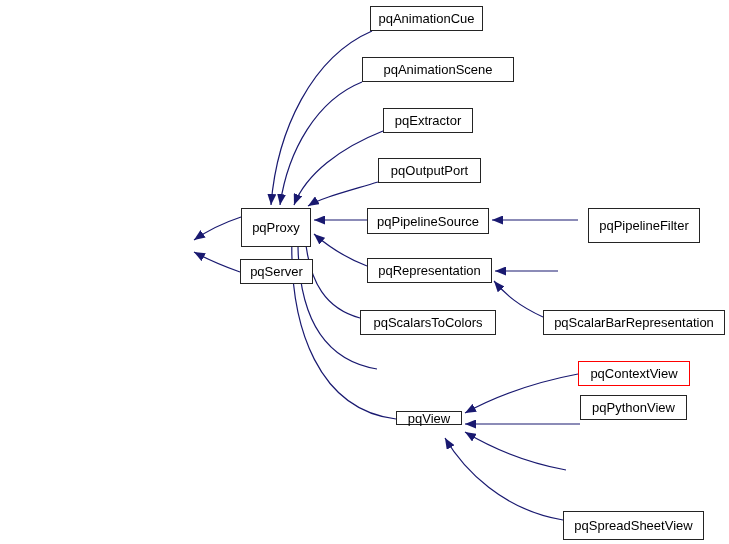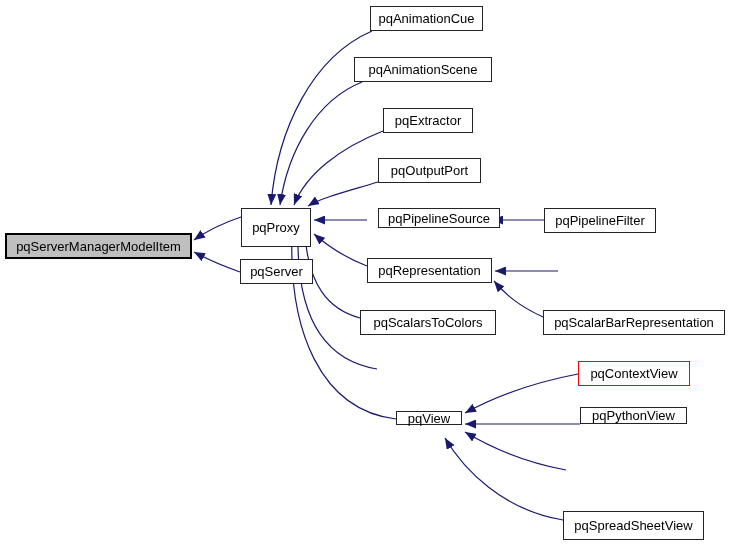--- a/index.html
+++ b/index.html
@@ -51,48 +51,47 @@
     <path class="edge" d="M 543,317 C 519,306 506,295 494,281" marker-end="url(#arrowhead)"></path>
     <path class="edge" d="M 360,318 C 327,309 309,284 305,236" marker-end="url(#arrowhead)"></path>
     <path class="edge" d="M 377,369 C 317,359 297,305 298,236" marker-end="url(#arrowhead)"></path>
     <path class="edge" d="M 396,419 C 320,410 289,330 292,236" marker-end="url(#arrowhead)"></path>
     <path class="edge" d="M 578,374 C 525,384 489,400 465,413" marker-end="url(#arrowhead)"></path>
     <path class="edge" d="M 580,424 L 465,424" marker-end="url(#arrowhead)"></path>
     <path class="edge" d="M 566,470 C 523,462 490,447 465,432" marker-end="url(#arrowhead)"></path>
     <path class="edge" d="M 563,520 C 503,510 464,470 445,438" marker-end="url(#arrowhead)"></path>
   </svg>
 
-  <div class="node selected" style="left:5px;top:233px;width:187px;height:26px">pqServerManagerModelItem</div>
 
   <div class="node" style="left:241px;top:208px;width:70px;height:39px">pqProxy</div>
 
   <div class="node" style="left:240px;top:259px;width:73px;height:25px">pqServer</div>
 
   <div class="node" style="left:370px;top:6px;width:113px;height:25px">pqAnimationCue</div>
 
-  <div class="node" style="left:354px;top:57px;width:138px;height:25px">pqAnimationScene</div>
+  <div class="node" style="left:362px;top:57px;width:152px;height:25px">pqAnimationScene</div>
 
   <div class="node" style="left:383px;top:108px;width:90px;height:25px">pqExtractor</div>
 
   <div class="node" style="left:378px;top:158px;width:103px;height:25px">pqOutputPort</div>
 
-  <div class="node" style="left:378px;top:208px;width:122px;height:20px">pqPipelineSource</div>
+  <div class="node" style="left:367px;top:208px;width:122px;height:26px">pqPipelineSource</div>
 
-  <div class="node" style="left:544px;top:208px;width:112px;height:25px">pqPipelineFilter</div>
+  <div class="node" style="left:588px;top:208px;width:112px;height:35px">pqPipelineFilter</div>
 
   <div class="node" style="left:367px;top:258px;width:125px;height:25px">pqRepresentation</div>
 
 
   <div class="node" style="left:543px;top:310px;width:182px;height:25px">pqScalarBarRepresentation</div>
 
   <div class="node" style="left:360px;top:310px;width:136px;height:25px">pqScalarsToColors</div>
 
 
   <div class="node" style="left:396px;top:411px;width:66px;height:14px">pqView</div>
 
   <div class="node red" style="left:578px;top:361px;width:112px;height:25px">pqContextView</div>
 
-  <div class="node" style="left:580px;top:407px;width:107px;height:17px">pqPythonView</div>
+  <div class="node" style="left:580px;top:395px;width:107px;height:25px">pqPythonView</div>
 
 
   <div class="node" style="left:563px;top:511px;width:141px;height:29px">pqSpreadSheetView</div>
 
 </div>
 
 </body></html>

